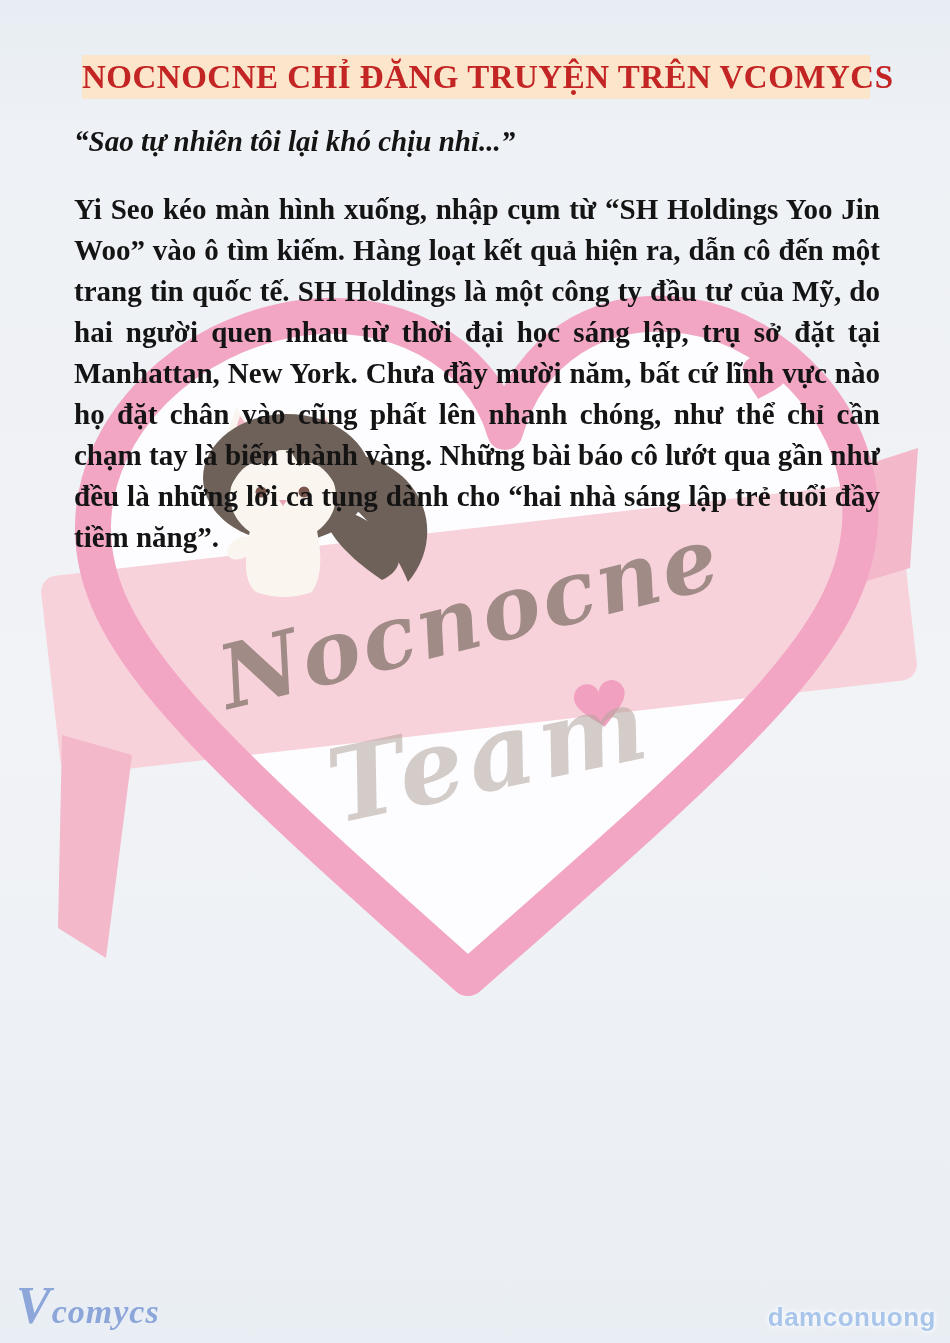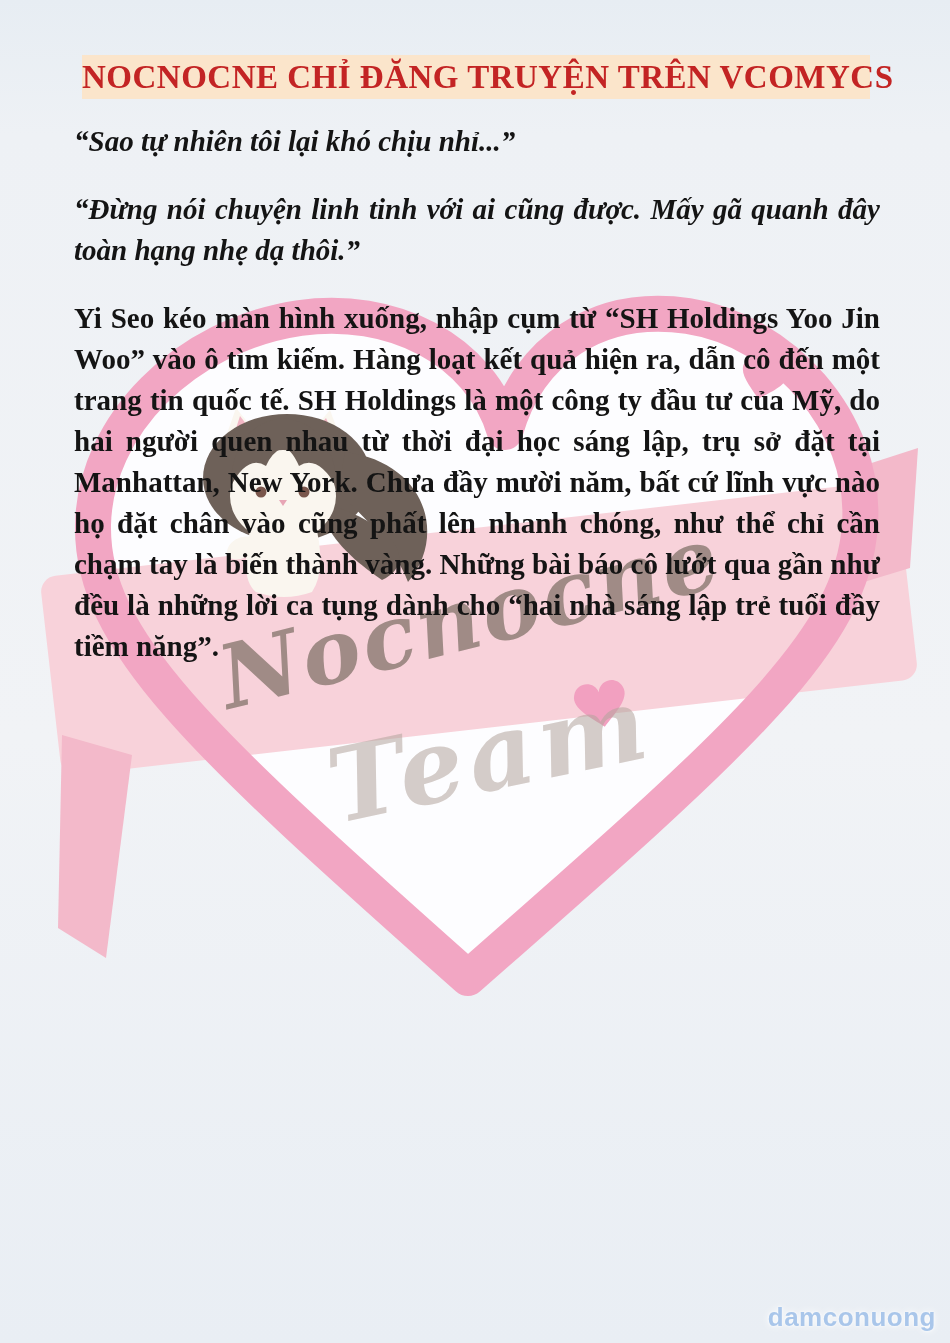--- a/index.html
+++ b/index.html
@@ -118,19 +118,19 @@
     </g>
 
     <text class="wm-nocnocne" x="470" y="648" text-anchor="middle" transform="rotate(-14 470 618)">Nocnocne</text>
     <text class="wm-team" x="490" y="792" text-anchor="middle" transform="rotate(-12 480 756)">Team</text>
   </svg>
 
   <div class="banner">NOCNOCNE CHỈ ĐĂNG TRUYỆN TRÊN VCOMYCS</div>
 
   <div class="content">
     <p class="quote">“Sao tự nhiên tôi lại khó chịu nhỉ...”</p>
-    <p class="quote">“Đừng nói chuyện linh tinh với ai cũng được. Mấy gã quanh đây toàn hạng nhẹ dạ thôi.”</p>
     <p class="normal">Yi Seo kéo màn hình xuống, nhập cụm từ “SH Holdings Yoo Jin Woo” vào ô tìm kiếm. Hàng loạt kết quả hiện ra, dẫn cô đến một trang tin quốc tế. SH Holdings là một công ty đầu tư của Mỹ, do hai người quen nhau từ thời đại học sáng lập, trụ sở đặt tại Manhattan, New York. Chưa đầy mười năm, bất cứ lĩnh vực nào họ đặt chân vào cũng phất lên nhanh chóng, như thể chỉ cần chạm tay là biến thành vàng. Những bài báo cô lướt qua gần như đều là những lời ca tụng dành cho “hai nhà sáng lập trẻ tuổi đầy tiềm năng”.</p>
   </div>
 
+  <div class="logo">Vcomycs</div>
   <div class="credit">damconuong</div>
 
 </div>
 
 </body></html>

